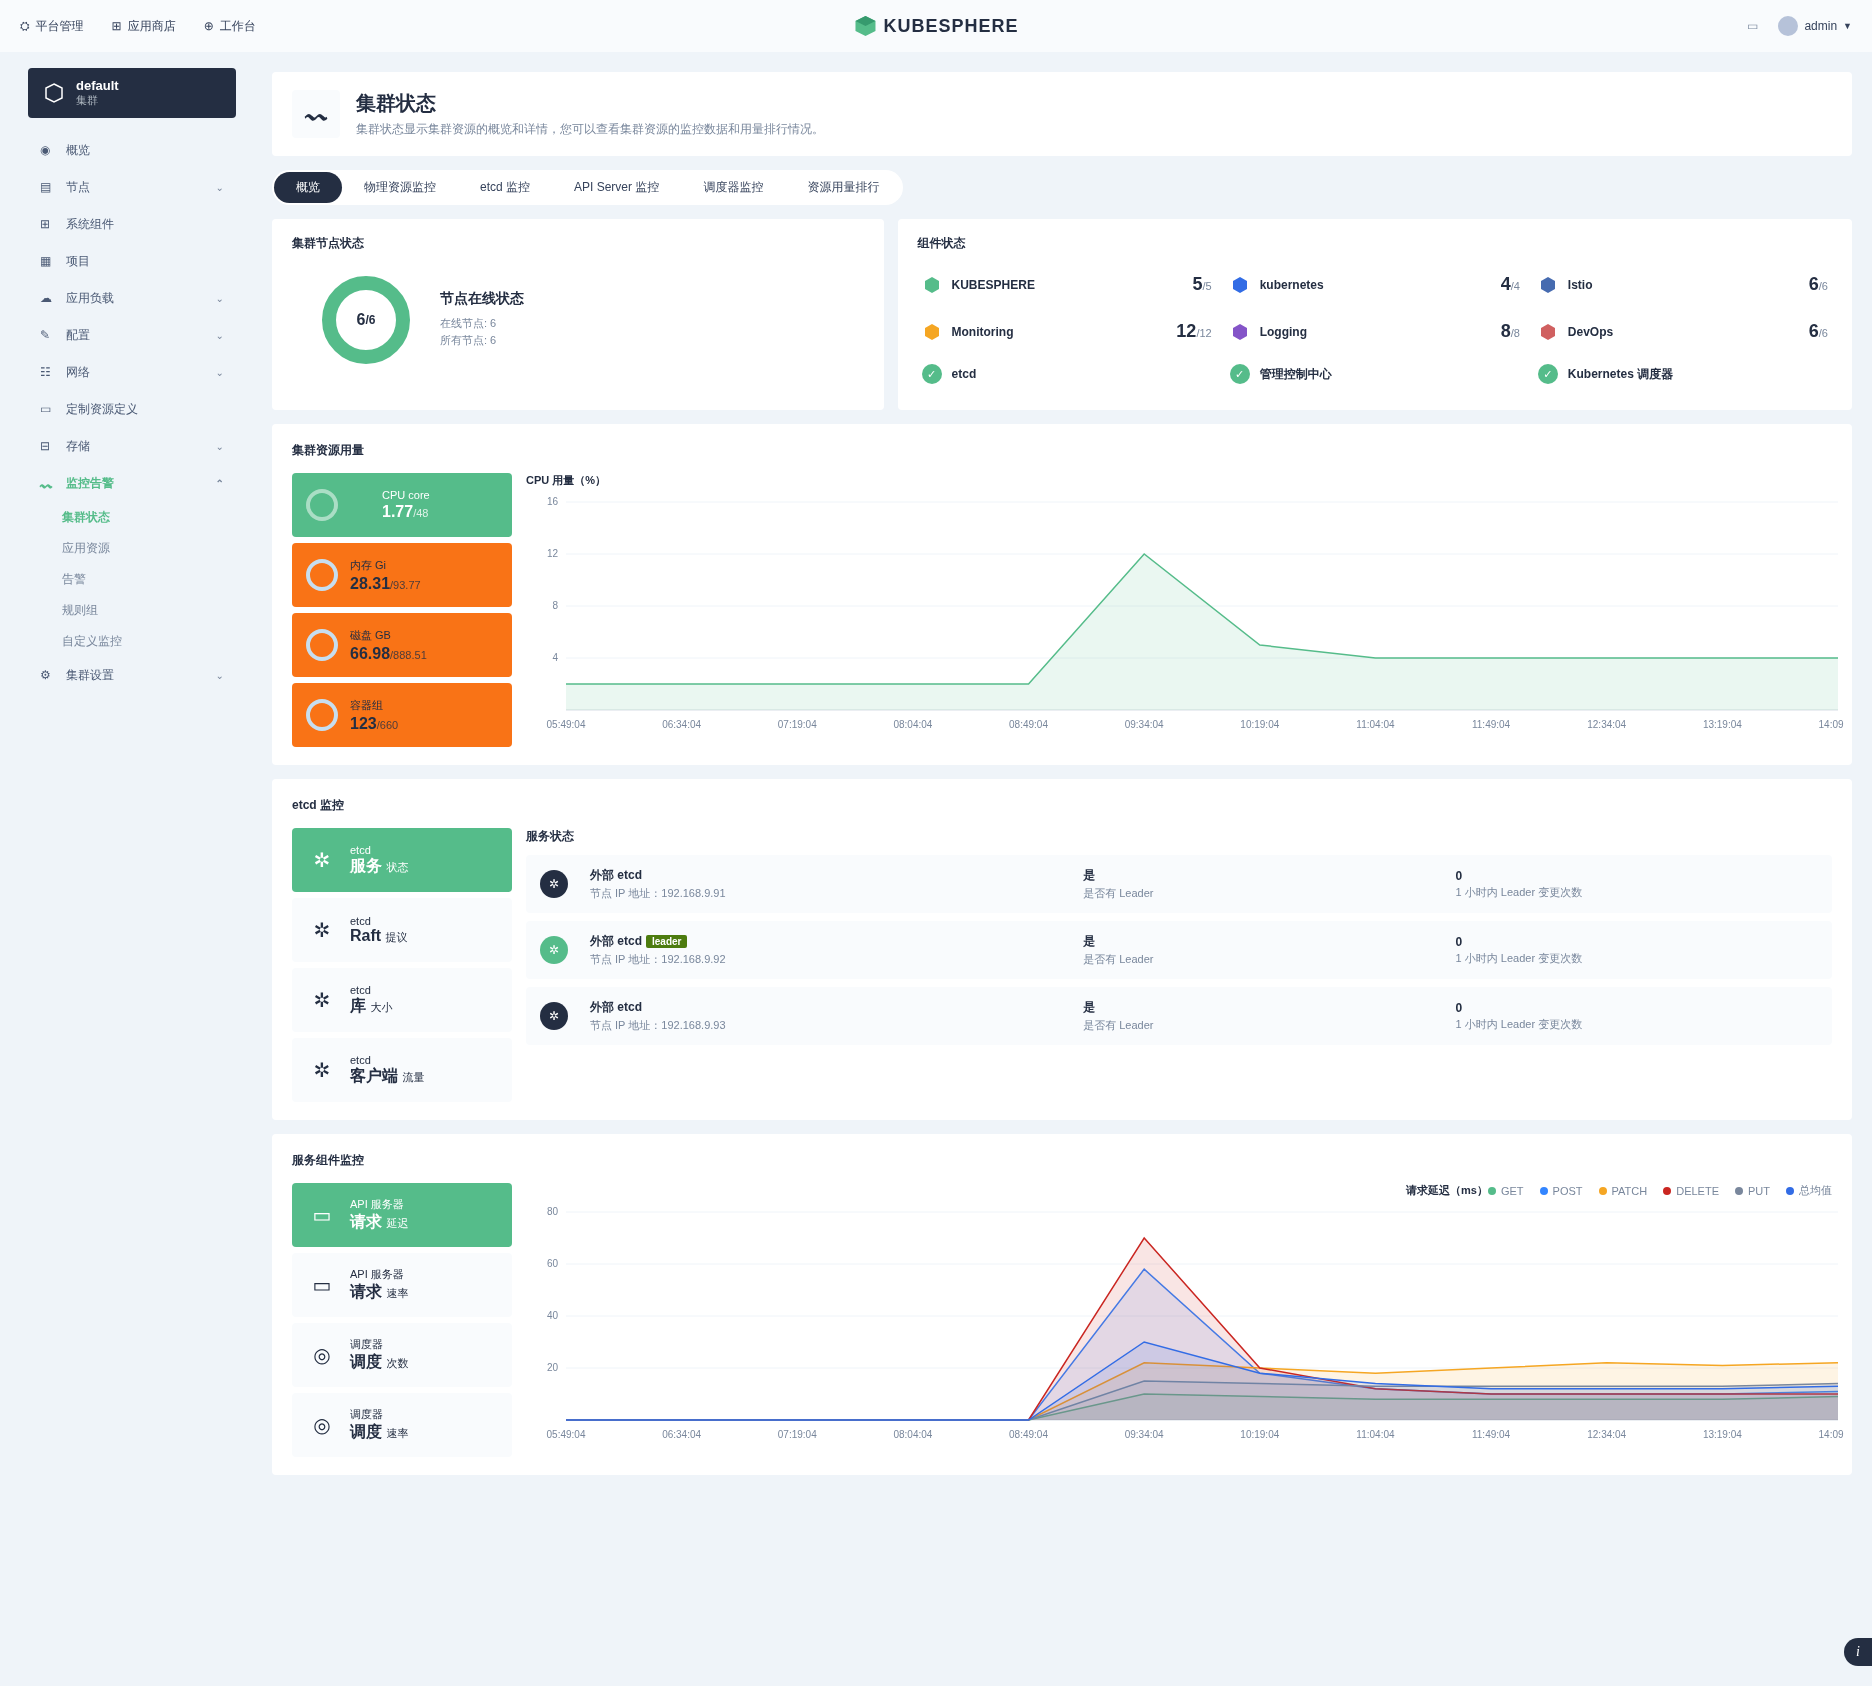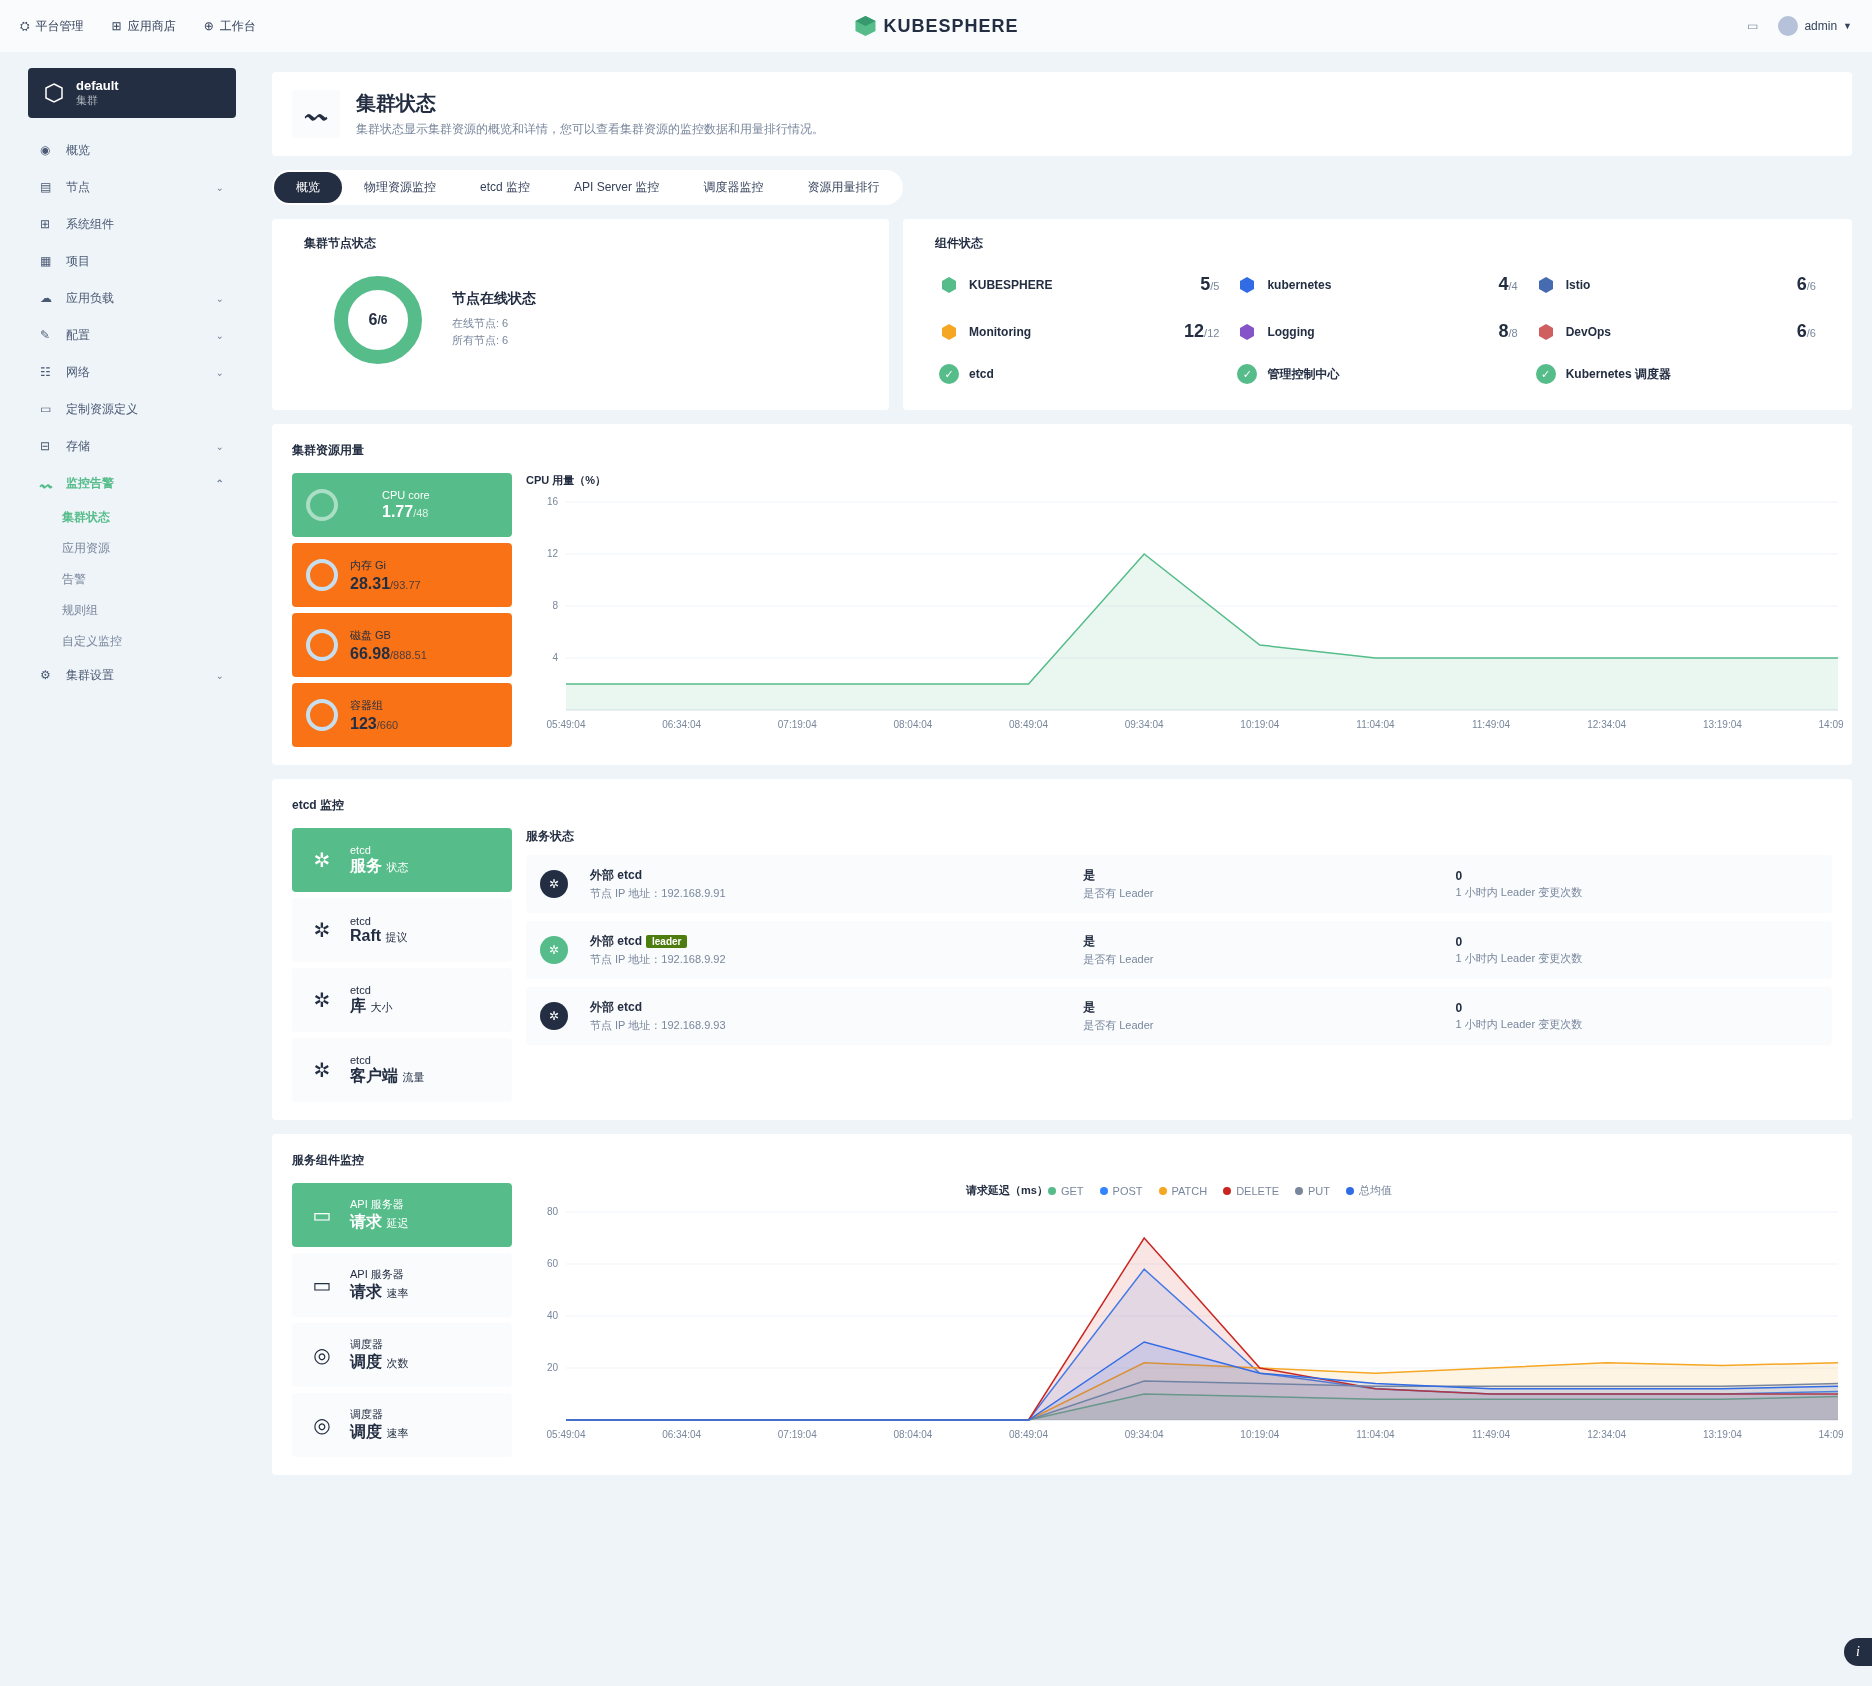--- a/index.html
+++ b/index.html
@@ -21,21 +21,21 @@
 .nav-sub .nav-subitem.active { color: #55bc8a; font-weight: 600; }
 .main { flex: 1; padding: 20px; min-width: 0; }
 .page-header { background: #fff; border-radius: 4px; padding: 18px 20px; display: flex; gap: 16px; align-items: flex-start; margin-bottom: 14px; }
 .page-header-icon { width: 48px; height: 48px; background: #f9fbfd; border-radius: 4px; display: flex; align-items: center; justify-content: center; font-size: 22px; }
 .page-header h1 { font-size: 20px; font-weight: 700; margin-bottom: 4px; }
 .page-header p { font-size: 12px; color: #79879c; }
 .tab-bar { background: #fff; border-radius: 18px; display: inline-flex; padding: 2px; margin-bottom: 14px; }
 .tab { padding: 7px 22px; font-size: 12px; color: #36435c; border-radius: 16px; cursor: pointer; }
 .tab.active { background: #242e42; color: #fff; }
 .row { display: flex; gap: 14px; margin-bottom: 14px; }
-.card { background: #fff; border-radius: 4px; padding: 16px 32px; flex: 1; min-width: 0;}
+.card { background: #fff; border-radius: 4px; padding: 16px 20px; flex: 1; min-width: 0;}
 .card-title { font-size: 12px; font-weight: 700; margin-bottom: 14px; }
 .node-status-body { display: flex; align-items: center; gap: 30px; padding: 10px 0 30px;}
 .ring { width: 88px; height: 88px; border-radius: 50%; border: 14px solid #55bc8a; display: flex; align-items: center; justify-content: center; font-size: 16px; font-weight: 700; margin-left: 30px; }
 .ring small { font-size: 12px; font-weight: 600;}
 .node-info h3 { font-size: 14px; font-weight: 700; margin-bottom: 8px; }
 .node-info div { font-size: 11px; color: #79879c; margin-bottom: 2px; }
 .components { flex: 1.6;}
 .comp-grid { display: grid; grid-template-columns: 1fr 1fr 1fr; gap: 10px; }
 .comp-cell { display: flex; align-items: center; gap: 10px; padding: 8px 4px; }
 .comp-icon { width: 20px; height: 20px; display: flex; align-items: center; justify-content: center; }
@@ -473,21 +473,21 @@
             </div>
             <div class="etab">
               <div class="etab-icon">◎</div>
               <div>
                 <div class="lab1">调度器</div>
                 <div class="lab2">调度 <small>速率</small></div>
               </div>
             </div>
           </div>
         <div class="chart-area">
-          <div style="display:flex;justify-content:center;align-items:center;margin-bottom:8px;">
+          <div style="display:flex;justify-content:flex-end;align-items:center;margin-bottom:8px;">
             <div class="chart-title" style="margin-bottom:0;">请求延迟（ms）</div>
             <div class="legend" id="legend">
                 <div class="legend-item">
                   <span class="legend-dot" style="background:#55bc8a"></span>
                   <span>GET</span>
                 </div>
                 <div class="legend-item">
                   <span class="legend-dot" style="background:#3385ff"></span>
                   <span>POST</span>
                 </div>

